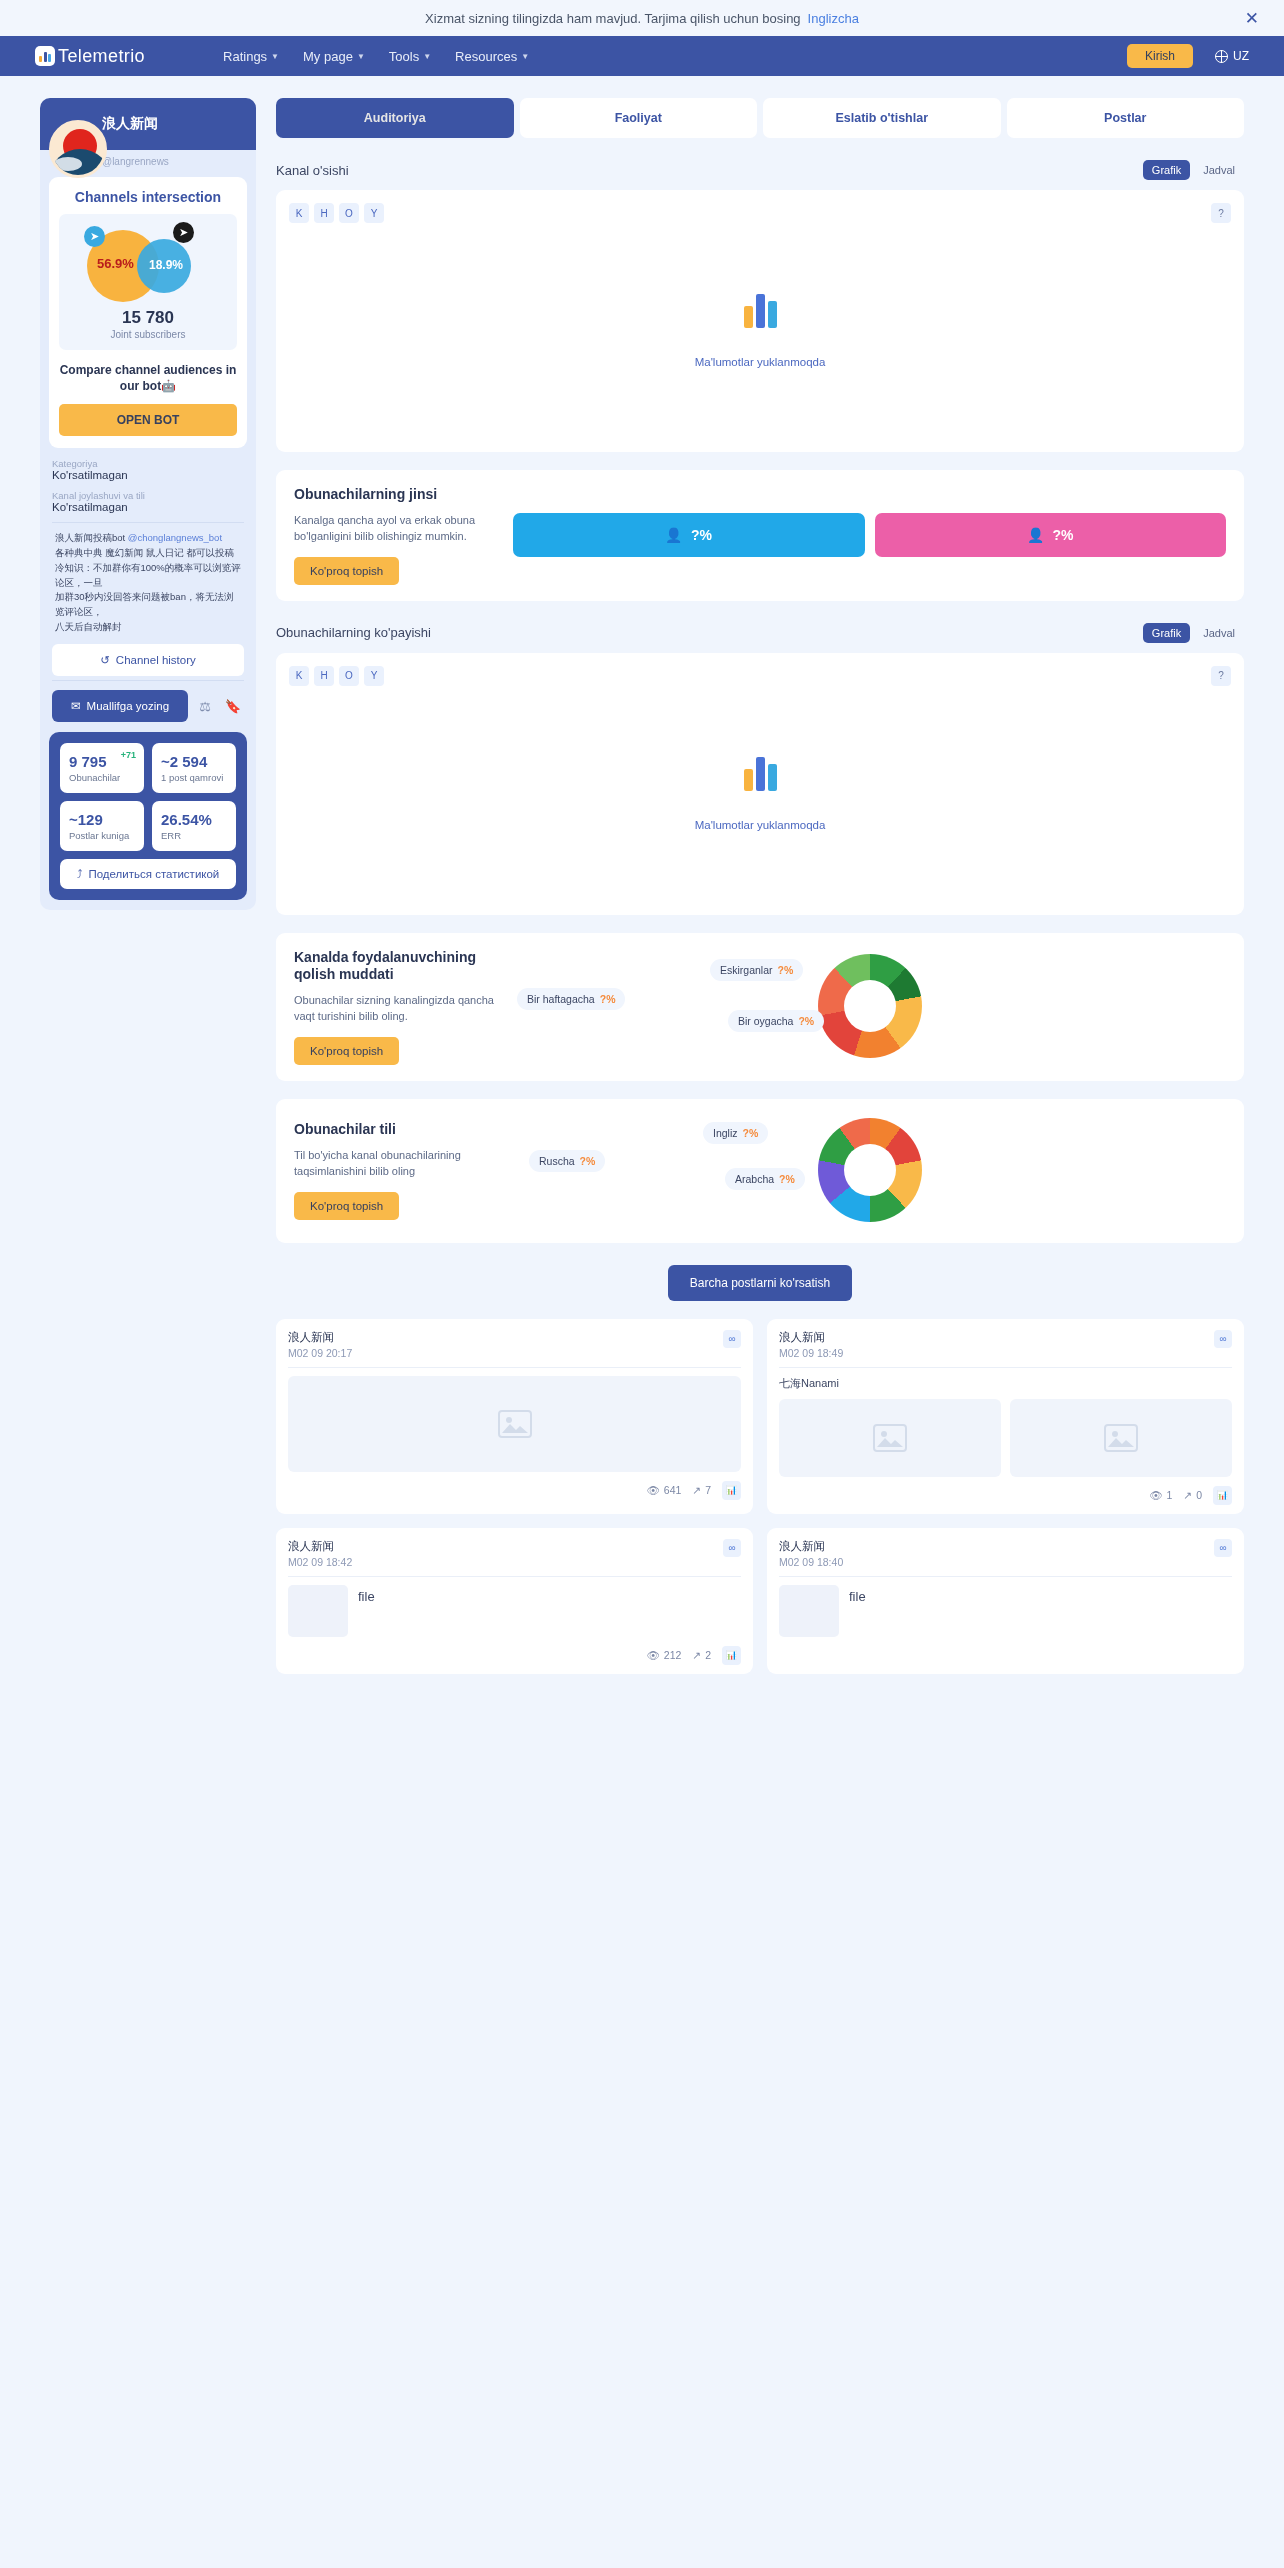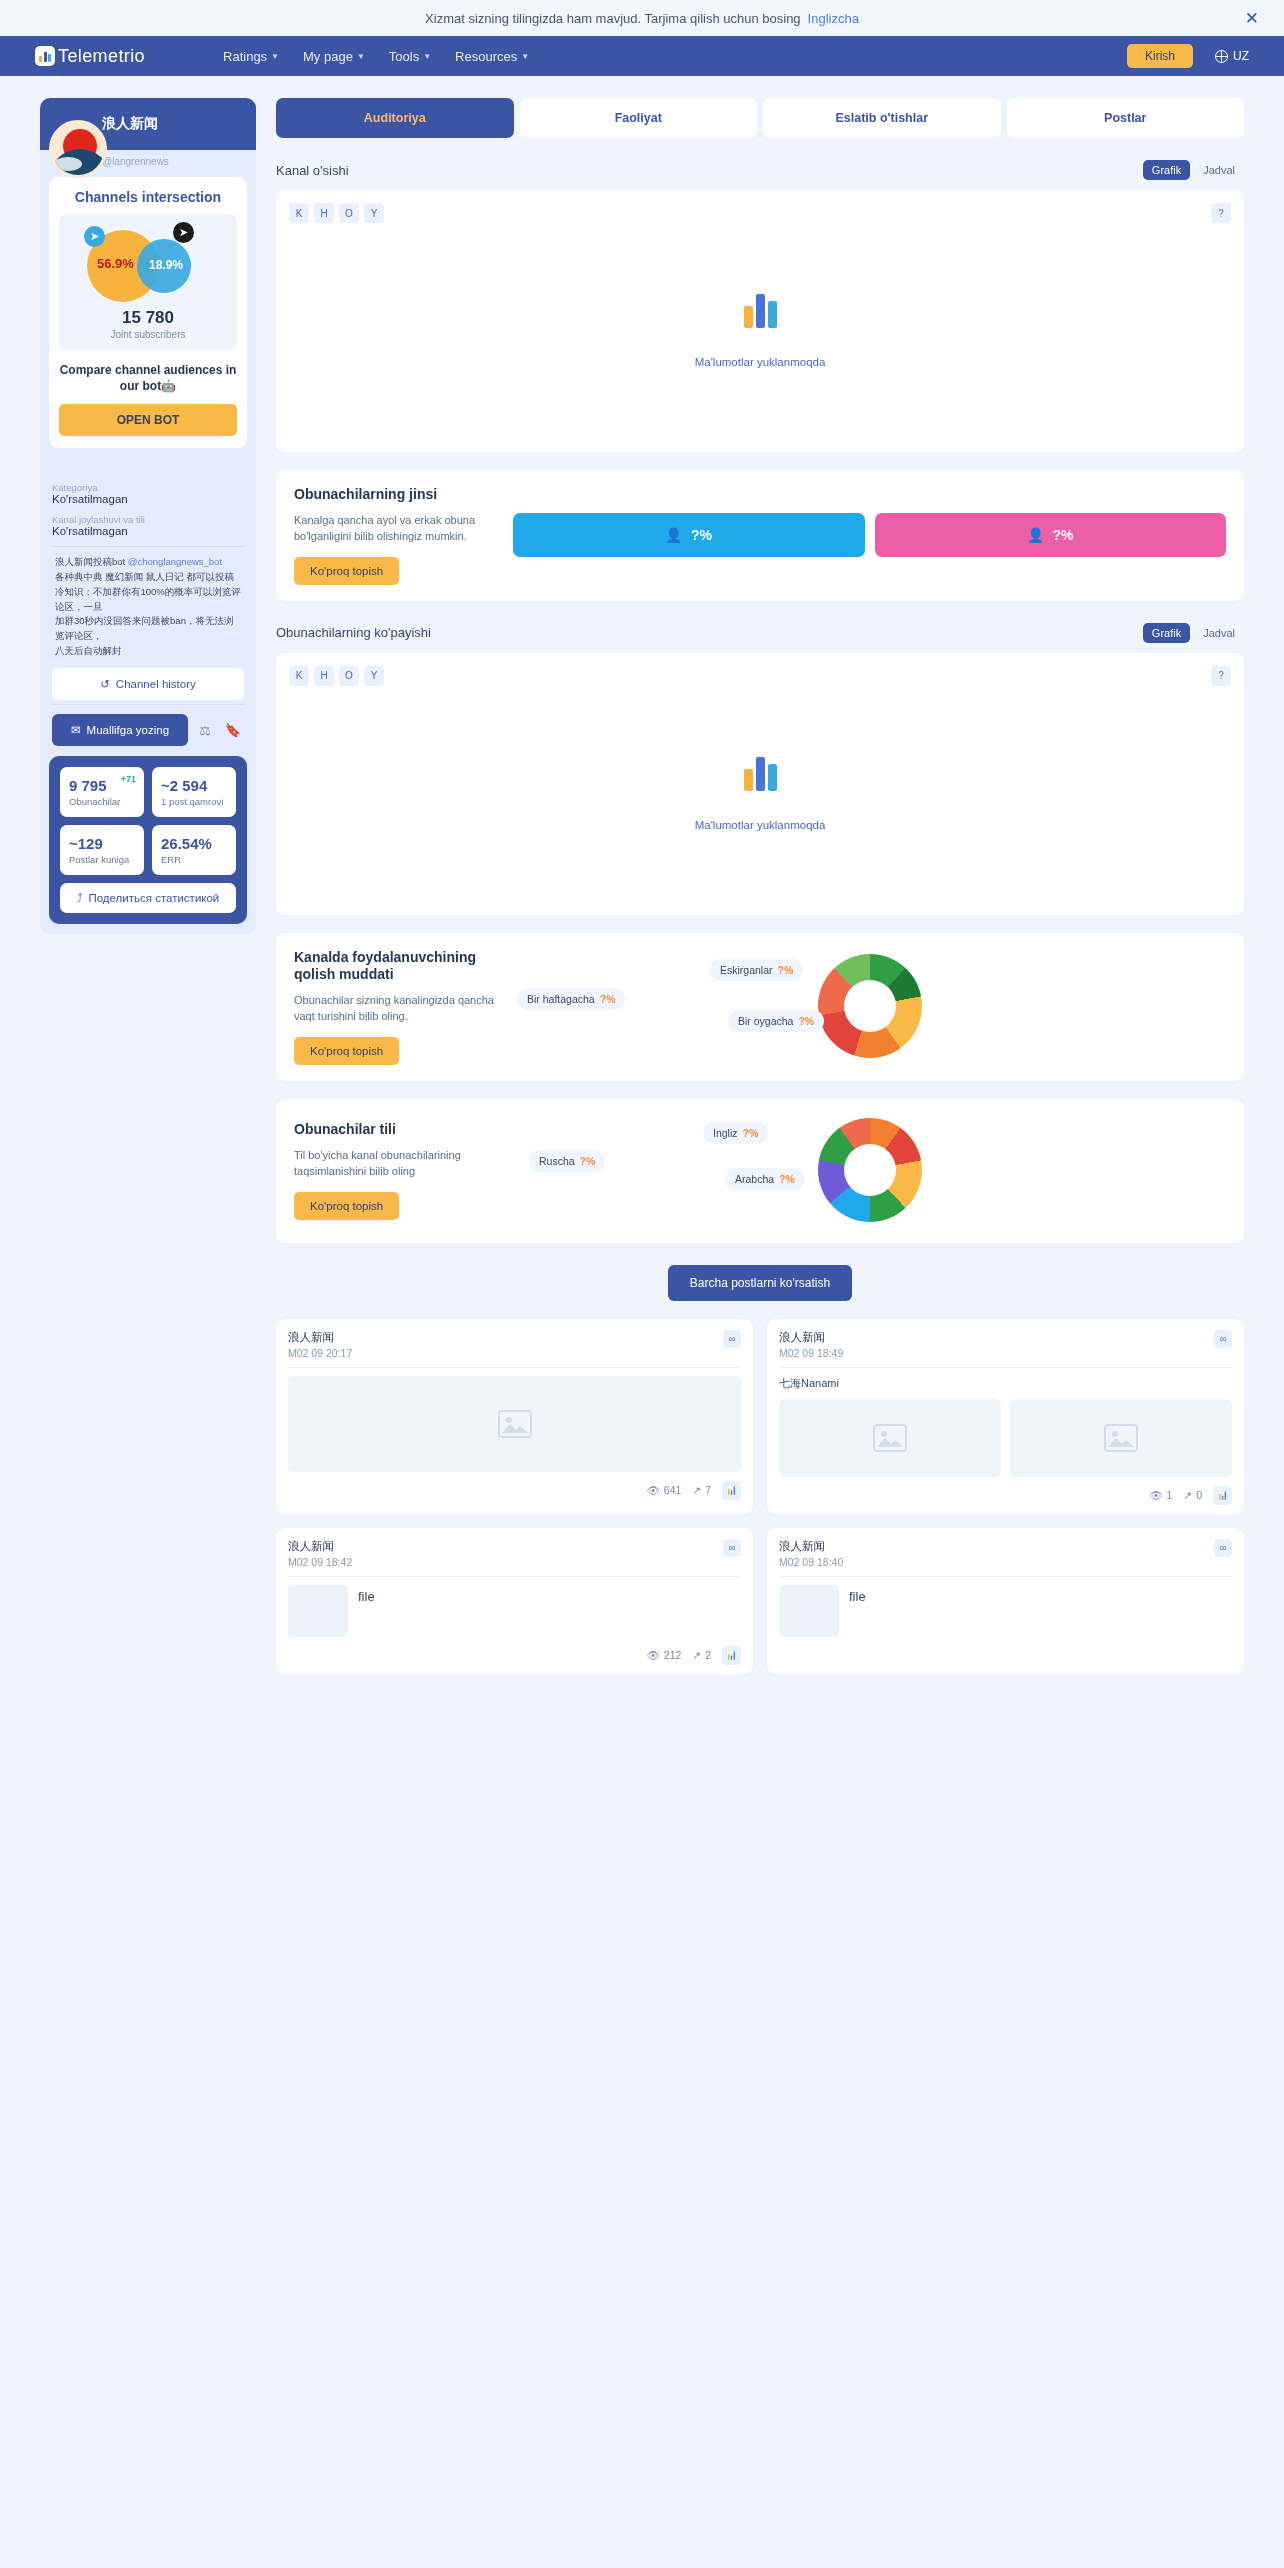--- a/index.html
+++ b/index.html
@@ -72,21 +72,21 @@
   .venn .p2{position:absolute;left:90px;top:30px;color:#fff;font-size:12px;font-weight:bold;}
   .tg{position:absolute;width:21px;height:21px;border-radius:50%;display:flex;align-items:center;justify-content:center;
       color:#fff;font-size:11px;}
   .tg.a{left:25px;top:-2px;background:#39a9e0;}
   .tg.b{left:114px;top:-6px;background:#1b1b1b;}
   .joint-n{ text-align:center; font-size:17px; font-weight:bold; color:#2a3553; margin-top:4px;}
   .joint-l{ text-align:center; font-size:10px; color:#7c89a8; margin-top:1px;}
   .compare{ text-align:center; font-size:12px; font-weight:bold; color:#2a3553; margin-top:12px; line-height:1.35;}
   .open-bot{ display:block; width:100%; margin-top:10px; background:#f9b949; border:none; border-radius:5px;
     padding:9px 0; font-size:12px; font-weight:bold; color:#37415e; cursor:pointer; font-family:inherit;}
-  .meta{ padding:10px 3px 0;margin-top:24px;}
+  .meta{ padding:10px 3px 0;}
   .meta .k{ font-size:9.5px; color:#9aa7c4; }
   .meta .v{ font-size:11.5px; color:#2a3553; margin-bottom:9px;}
   .hr{ height:1px; background:#d2ddf2; margin:4px 0 8px;}
   .desc{ font-size:9.5px; line-height:1.55; color:#3c4663; padding:0 3px;}
   .desc a{ color:#5a7fd8; text-decoration:none;}
   .btn-hist{ width:100%; margin-top:10px; background:#fff; border:none; border-radius:6px; padding:9px 0;
     font-size:11.5px; color:#3c54a4; cursor:pointer; font-family:inherit; display:flex;
     align-items:center; justify-content:center; gap:6px;}
   .actions{ display:flex; gap:6px; margin-top:9px; align-items:center;}
   .btn-write{ flex:1; background:#3c54a4; border:none; border-radius:6px; padding:9px 0; color:#fff;
@@ -101,21 +101,21 @@
   .stat .l{ font-size:9.5px; color:#6b7792; margin-top:2px;}
   .stat .d{ position:absolute; right:8px; top:7px; font-size:9px; color:#27b37c; font-weight:bold;}
   .share{ grid-column:1/3; background:#fff; border:none; border-radius:7px; padding:9px 0; font-size:11.5px;
     color:#3c54a4; cursor:pointer; font-family:inherit; display:flex; align-items:center;
     justify-content:center; gap:6px;}
   
   .main{ flex:1; min-width:0;}
   .tabs{ display:flex; gap:6px; }
   .tab{ flex:1; text-align:center; padding:13px 0; border-radius:7px; background:#fff; color:#3c54a4;
     font-size:12.5px; font-weight:bold; cursor:pointer;}
-  .tab.active{ background:#3c54a4; color:#fdba74;}
+  .tab.active{ background:#3c54a4; color:#e5e5e5;}
   .sec-head{ display:flex; align-items:center; margin:22px 0 10px;}
   .sec-title{ font-size:13px; color:#3c4663;}
   .toggle{ margin-left:auto; display:flex; gap:4px; align-items:center;}
   .tg-btn{ font-size:11px; padding:4px 9px; border-radius:5px; color:#5a6party; cursor:pointer;}
   .tg-btn.on{ background:#3c54a4; color:#fff;}
   .tg-btn.off{ color:#5b6687;}
   .panel{ background:#fff; border-radius:9px; padding:13px; position:relative;}
   .chips{ display:flex; gap:5px;}
   .chip{ width:20px;height:20px;border-radius:4px;background:#eaf1fd;color:#4b68c0;font-size:10px;
     display:flex;align-items:center;justify-content:center;cursor:pointer;}

